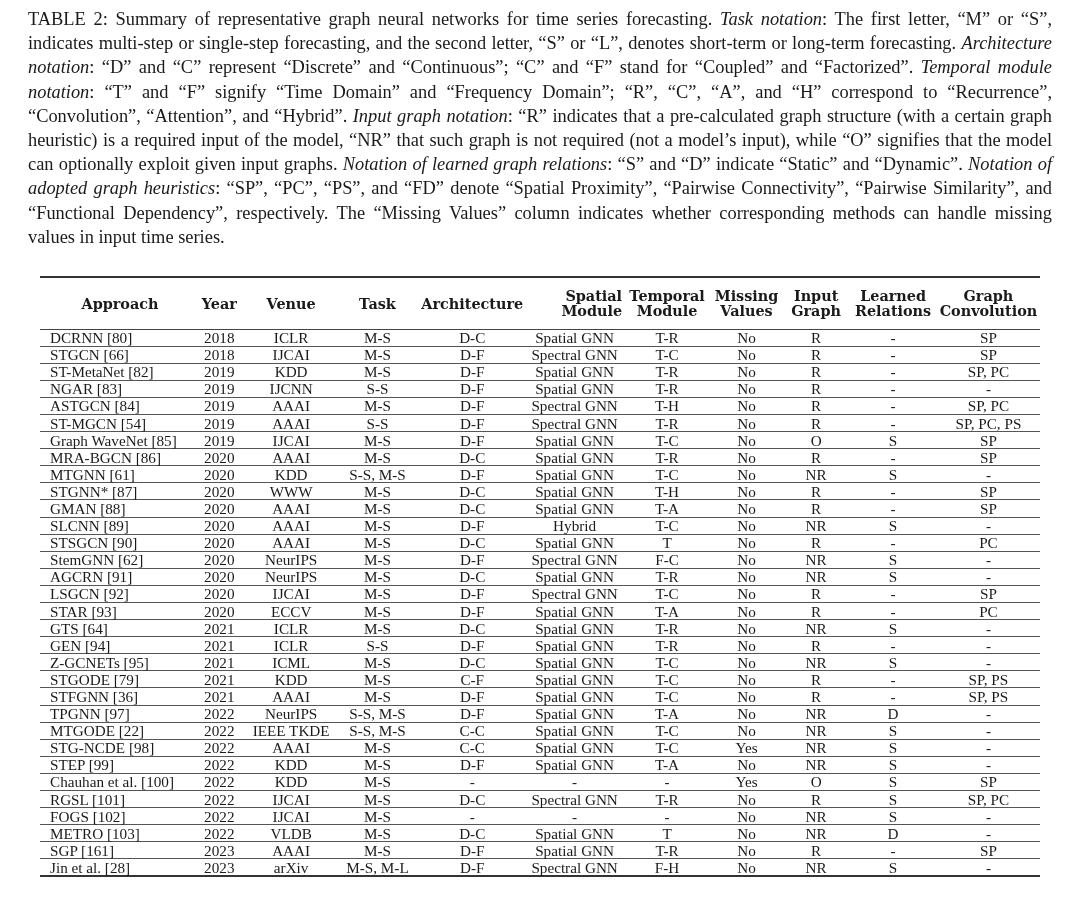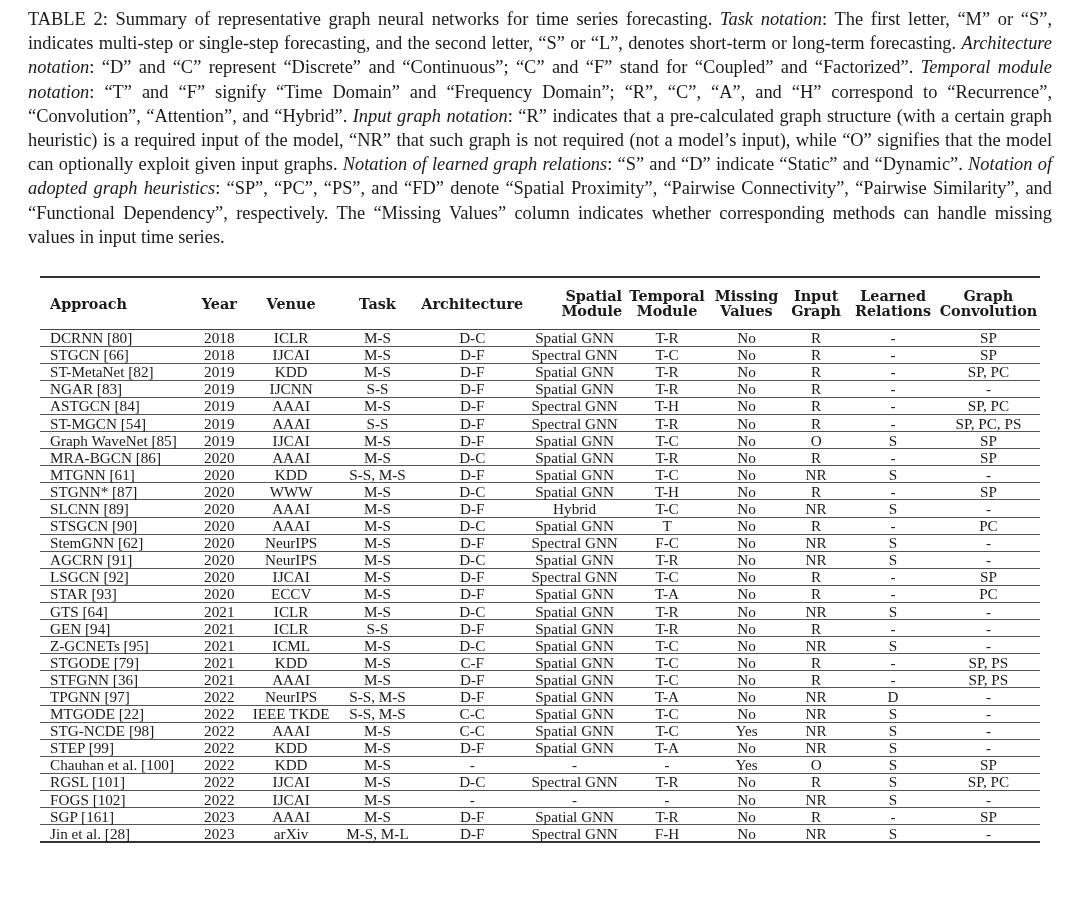--- a/index.html
+++ b/index.html
@@ -22,21 +22,21 @@
     font-family: "Liberation Serif", "DejaVu Serif", serif;
     font-size: 15.2px;
   }
   thead tr { height: 52px; }
   thead { border-top: 2px solid #333; border-bottom: 1.5px solid #444; }
   th {
     font-weight: bold; font-size: 14.4px; line-height: 15.5px;
     text-align: center; vertical-align: middle; padding: 0 2px;
     font-family: "DejaVu Serif", serif;
   }
-  th.approach { text-align: left; padding-left: 10px; }
+  th.approach { text-align: center; padding-left: 10px; }
   tbody tr { height: 17.1px; border-bottom: 1.5px solid #555; }
   tbody tr:last-child { border-bottom: 2.5px solid #333; }
   td {
     text-align: center; vertical-align: middle; padding: 0 2px;
     line-height: 15px; white-space: nowrap;
   }
   td.c-approach { text-align: left; padding-left: 10px; }
   .hdr-line { display: block; }
 </style>
 </head>
@@ -214,20 +214,33 @@
           <td class="c-task">M-S</td>
           <td class="c-architecture">D-C</td>
           <td class="c-spatial">Spatial GNN</td>
           <td class="c-temporal">T-H</td>
           <td class="c-missing">No</td>
           <td class="c-input">R</td>
           <td class="c-learned">-</td>
           <td class="c-heuristics">SP</td>
         </tr>
         <tr>
+          <td class="c-approach">GMAN [88]</td>
+          <td class="c-year">2020</td>
+          <td class="c-venue">AAAI</td>
+          <td class="c-task">M-S</td>
+          <td class="c-architecture">D-C</td>
+          <td class="c-spatial">Spatial GNN</td>
+          <td class="c-temporal">T-A</td>
+          <td class="c-missing">No</td>
+          <td class="c-input">R</td>
+          <td class="c-learned">-</td>
+          <td class="c-heuristics">SP</td>
+        </tr>
+        <tr>
           <td class="c-approach">SLCNN [89]</td>
           <td class="c-year">2020</td>
           <td class="c-venue">AAAI</td>
           <td class="c-task">M-S</td>
           <td class="c-architecture">D-F</td>
           <td class="c-spatial">Hybrid</td>
           <td class="c-temporal">T-C</td>
           <td class="c-missing">No</td>
           <td class="c-input">NR</td>
           <td class="c-learned">S</td>
@@ -448,20 +461,33 @@
           <td class="c-task">M-S</td>
           <td class="c-architecture">-</td>
           <td class="c-spatial">-</td>
           <td class="c-temporal">-</td>
           <td class="c-missing">No</td>
           <td class="c-input">NR</td>
           <td class="c-learned">S</td>
           <td class="c-heuristics">-</td>
         </tr>
         <tr>
+          <td class="c-approach">METRO [103]</td>
+          <td class="c-year">2022</td>
+          <td class="c-venue">VLDB</td>
+          <td class="c-task">M-S</td>
+          <td class="c-architecture">D-C</td>
+          <td class="c-spatial">Spatial GNN</td>
+          <td class="c-temporal">T</td>
+          <td class="c-missing">No</td>
+          <td class="c-input">NR</td>
+          <td class="c-learned">D</td>
+          <td class="c-heuristics">-</td>
+        </tr>
+        <tr>
           <td class="c-approach">SGP [161]</td>
           <td class="c-year">2023</td>
           <td class="c-venue">AAAI</td>
           <td class="c-task">M-S</td>
           <td class="c-architecture">D-F</td>
           <td class="c-spatial">Spatial GNN</td>
           <td class="c-temporal">T-R</td>
           <td class="c-missing">No</td>
           <td class="c-input">R</td>
           <td class="c-learned">-</td>

